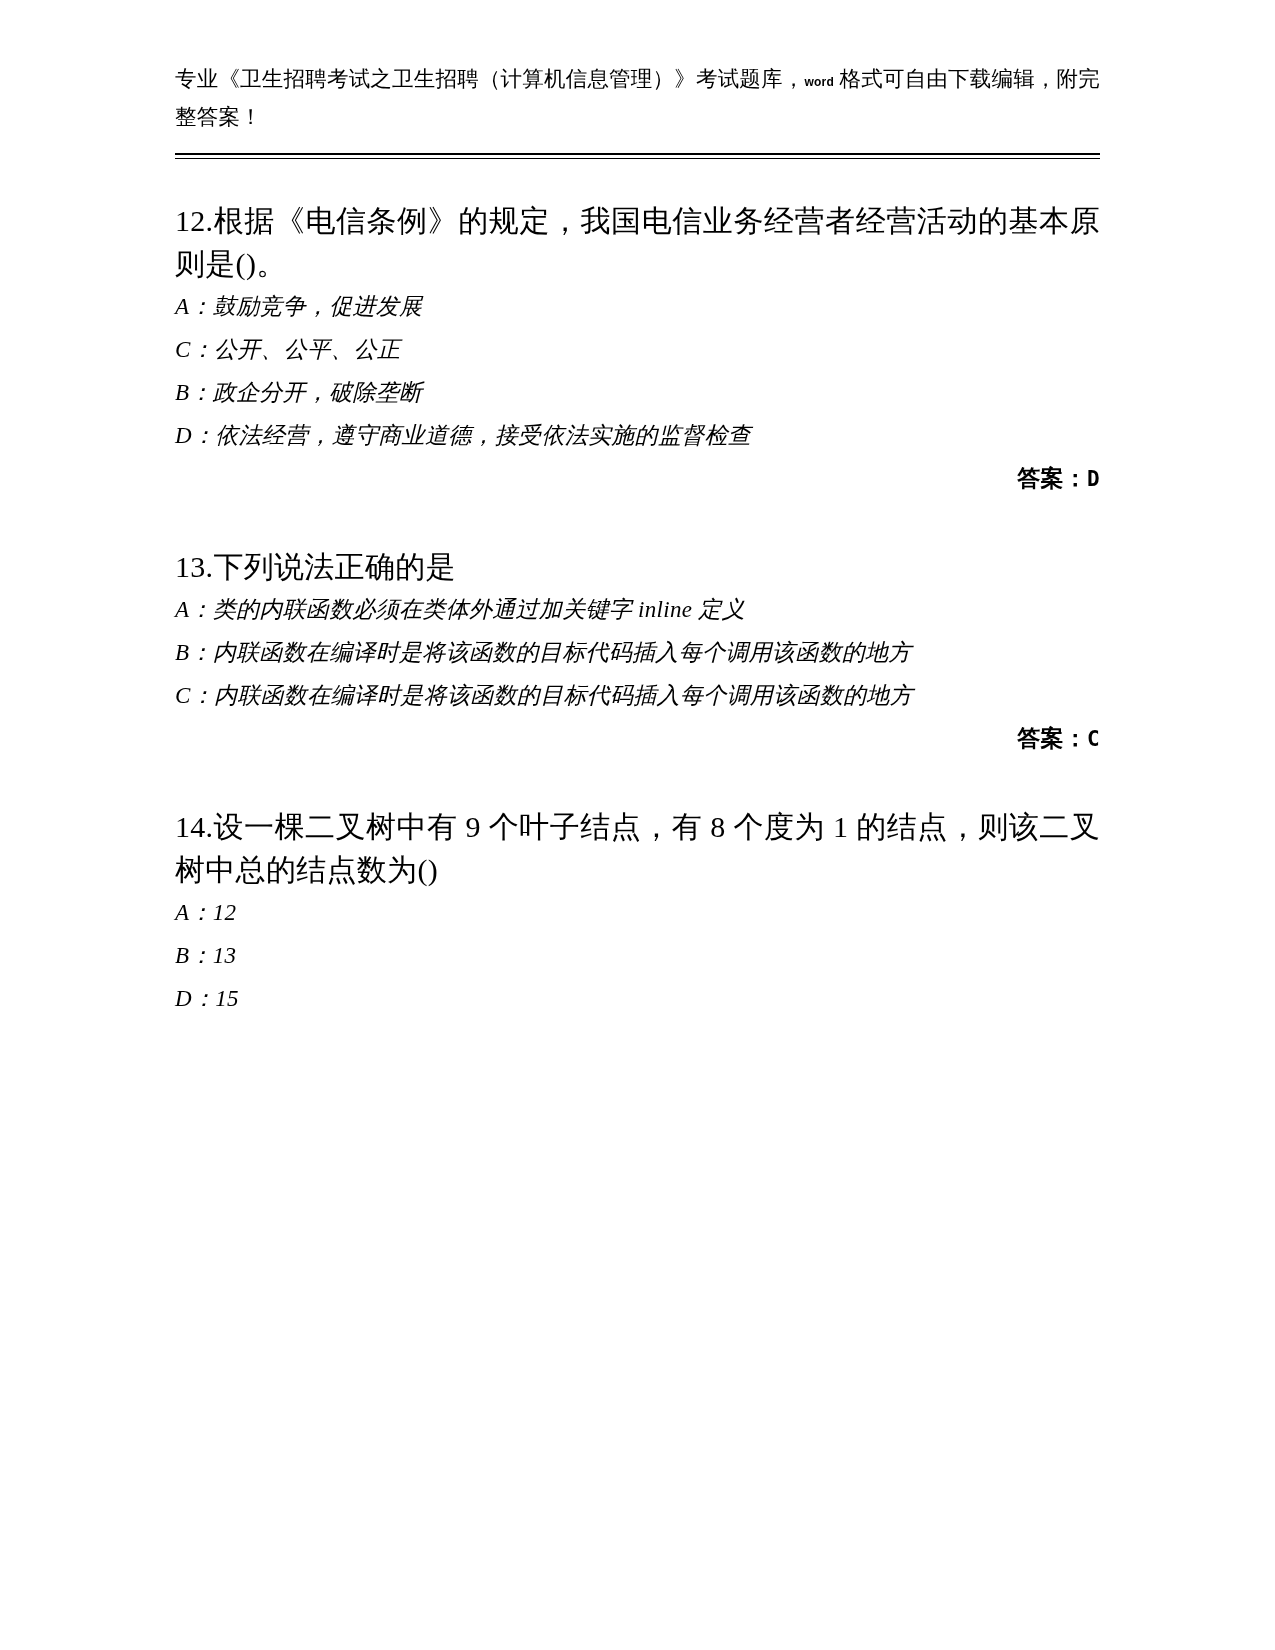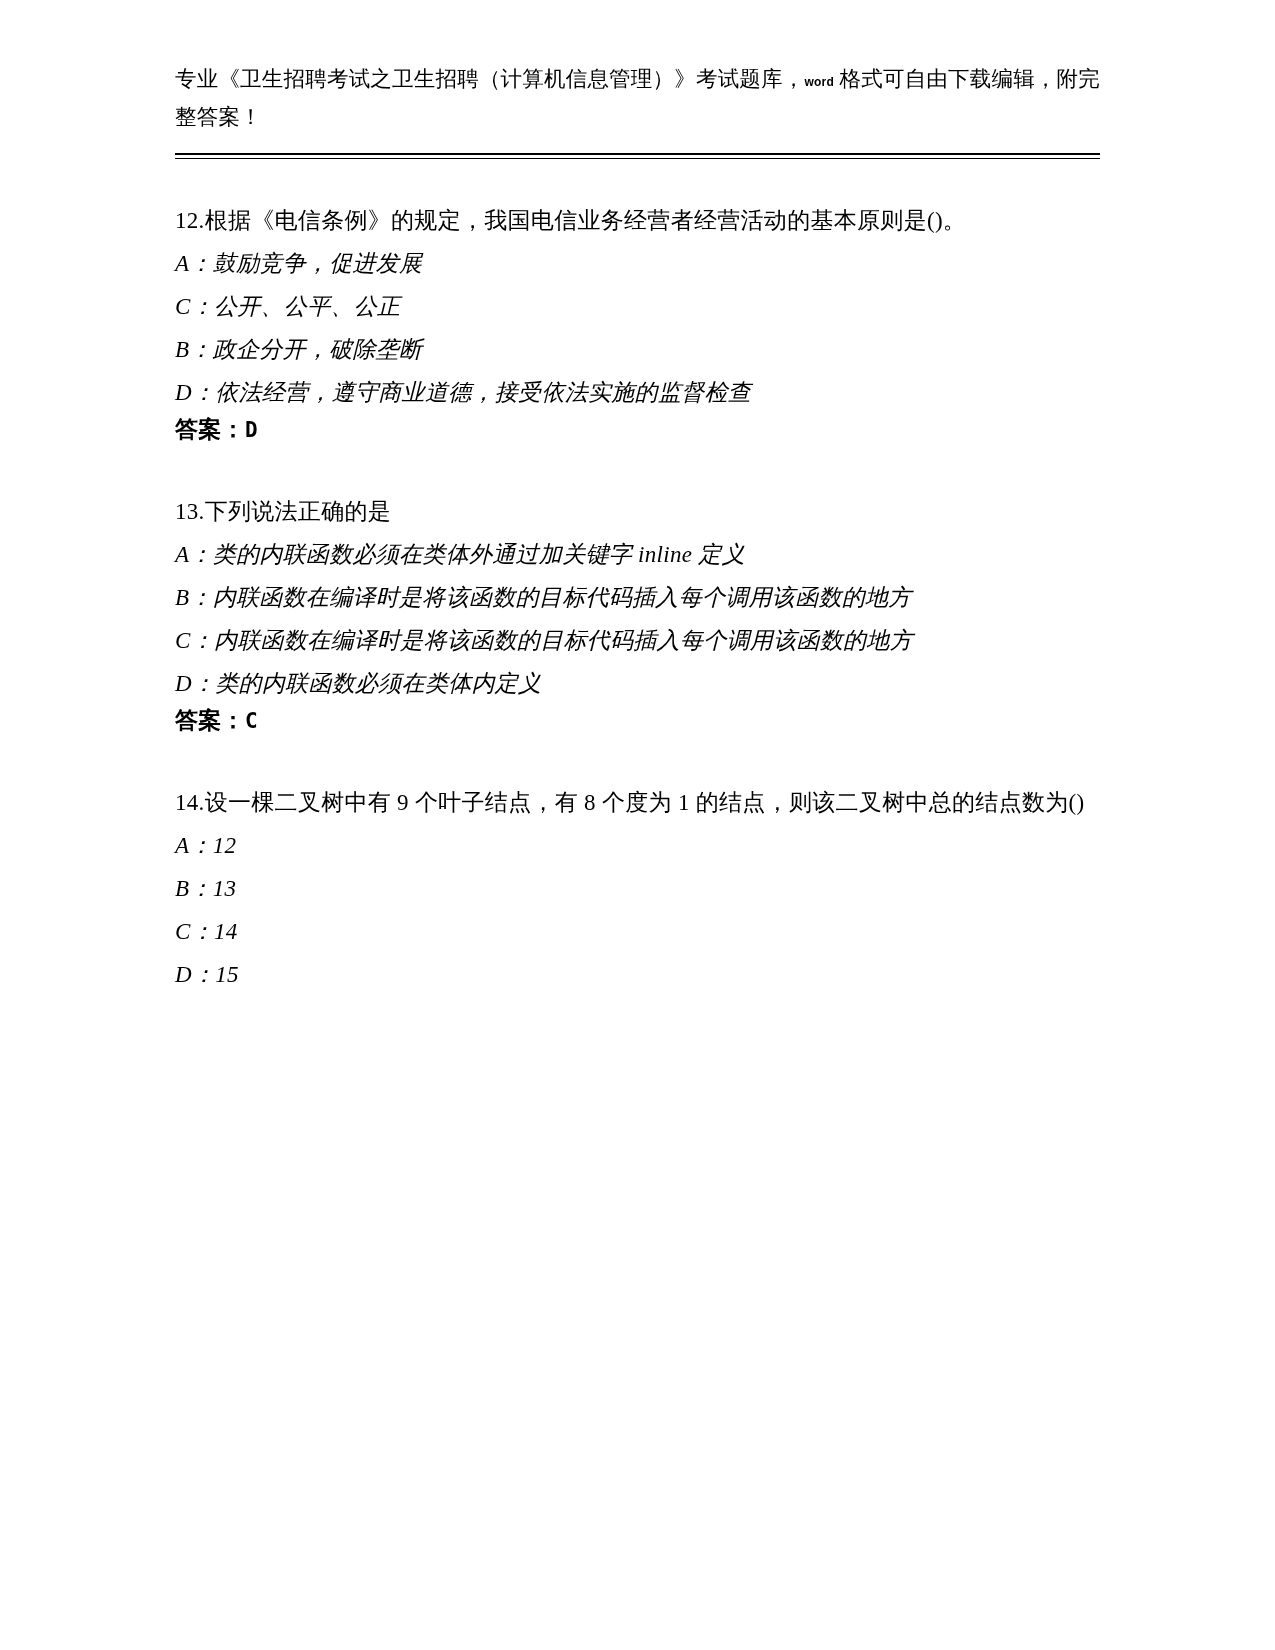--- a/index.html
+++ b/index.html
@@ -43,37 +43,38 @@
     height: 3px;
     width: 925px;
   }
   .body-block {
     margin-top: 40px;
   }
   .q-block {
     margin-bottom: 44px;
   }
   .q-stem {
-    font-size: 23px;
+    font-size: 30px;
     line-height: 43px;
     text-align: justify;
     letter-spacing: 0.3px;
   }
   .opt {
     font-size: 23px;
     line-height: 43px;
     text-align: justify;
     letter-spacing: 0.3px;
     font-style: italic;
   }
   .ans {
     font-size: 23px;
-    line-height: 31px;
+    line-height: 43px;
     font-weight: bold;
     letter-spacing: 0.3px;
+    text-align: right;
   }
   .ans .ans-letter {
     font-family: "DejaVu Sans Mono", monospace;
     font-weight: bold;
     font-size: 21px;
   }
 </style>
 </head>
 <body>
 
@@ -96,28 +97,26 @@
         <div class="opt">B：政企分开，破除垄断</div>
         <div class="opt">D：依法经营，遵守商业道德，接受依法实施的监督检查</div>
         <div class="ans"><span>答案：</span><span class="ans-letter">D</span></div>
       </div>
 
       <div class="q-block">
         <div class="q-stem">13.下列说法正确的是</div>
         <div class="opt">A：类的内联函数必须在类体外通过加关键字 inline 定义</div>
         <div class="opt">B：内联函数在编译时是将该函数的目标代码插入每个调用该函数的地方</div>
         <div class="opt">C：内联函数在编译时是将该函数的目标代码插入每个调用该函数的地方</div>
-        <div class="opt">D：类的内联函数必须在类体内定义</div>
         <div class="ans"><span>答案：</span><span class="ans-letter">C</span></div>
       </div>
 
       <div class="q-block">
         <div class="q-stem">14.设一棵二叉树中有 9 个叶子结点，有 8 个度为 1 的结点，则该二叉树中总的结点数为()</div>
         <div class="opt">A：12</div>
         <div class="opt">B：13</div>
-        <div class="opt">C：14</div>
         <div class="opt">D：15</div>
       </div>
 
 
     </div>
   </div>
 </div>
 
 </body></html>

